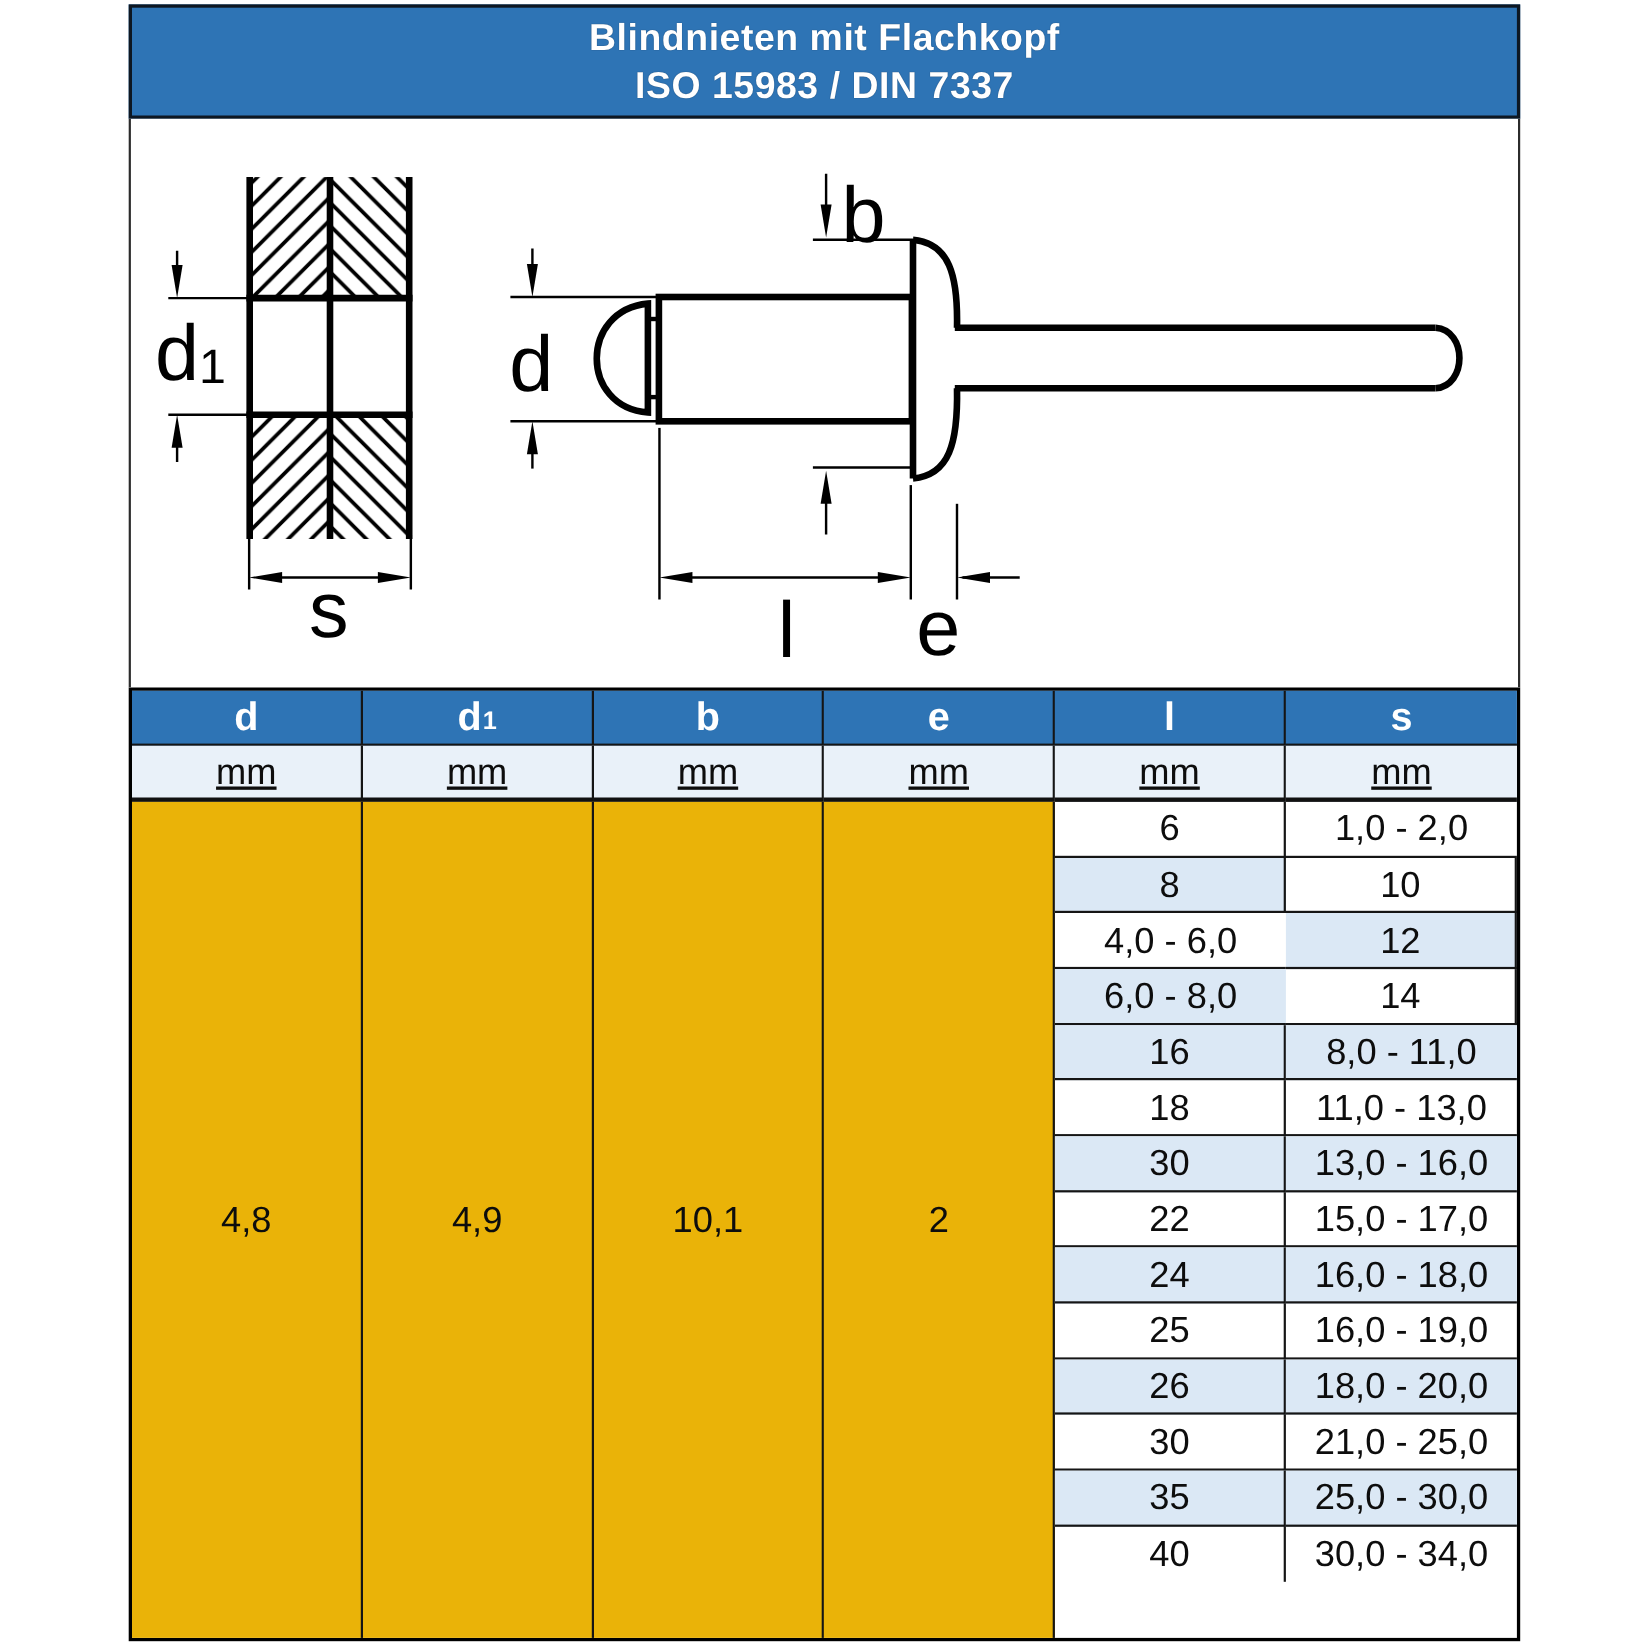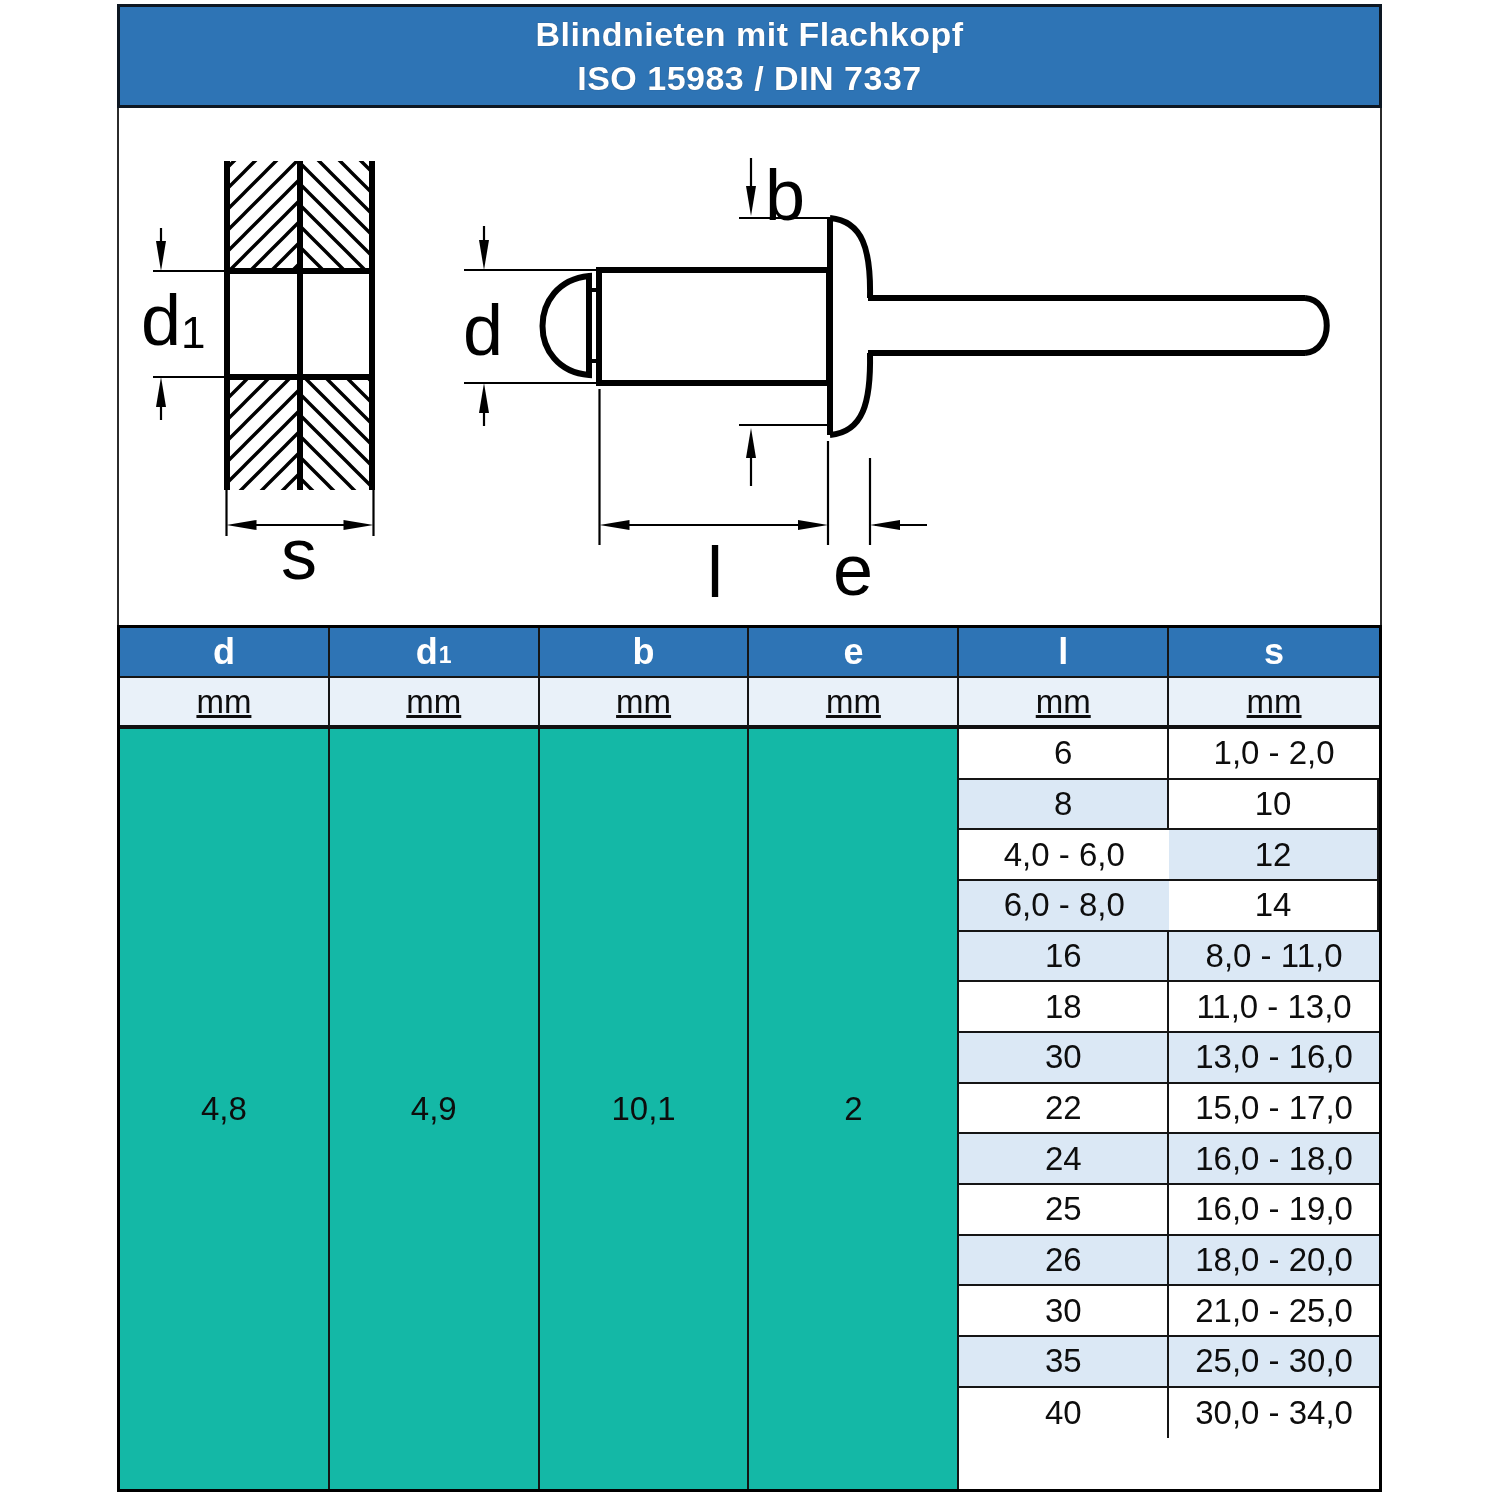--- a/index.html
+++ b/index.html
@@ -26,21 +26,21 @@
             display:grid;grid-template-columns:repeat(6,1fr);
             grid-template-rows:50px 51px repeat(15,1fr);}
   .cell{box-sizing:border-box;display:flex;align-items:center;justify-content:center;
         border-right:2px solid #151515;border-bottom:2px solid #151515;
         font-size:33px;color:#0d0d0d;white-space:nowrap;}
   .cell.lastcol{border-right:none;}
   .cell.head{background:#2E74B5;color:#fff;font-weight:bold;font-size:36px;}
   .cell.head .sub{font-size:23px;align-self:flex-end;line-height:1;
                   transform:translateY(-9px);margin-left:1px;}
   .cell.units{background:#e9f1f9;border-bottom:4px solid #111;font-size:33px;text-decoration:underline;}
-  .cell.merged{grid-row:span 15;border-bottom:none;background:#14b8a6;}
+  .cell.merged{grid-row:span 15;border-bottom:none;background:#eab308;}
   .cell.alt{background:#dbe8f5;}
   .cell.botrow{border-bottom:none;}
 </style>
 </head>
 <body>
 
 <div id="page">
 
   <div id="banner">
     <div class="t">Blindnieten mit Flachkopf</div>

